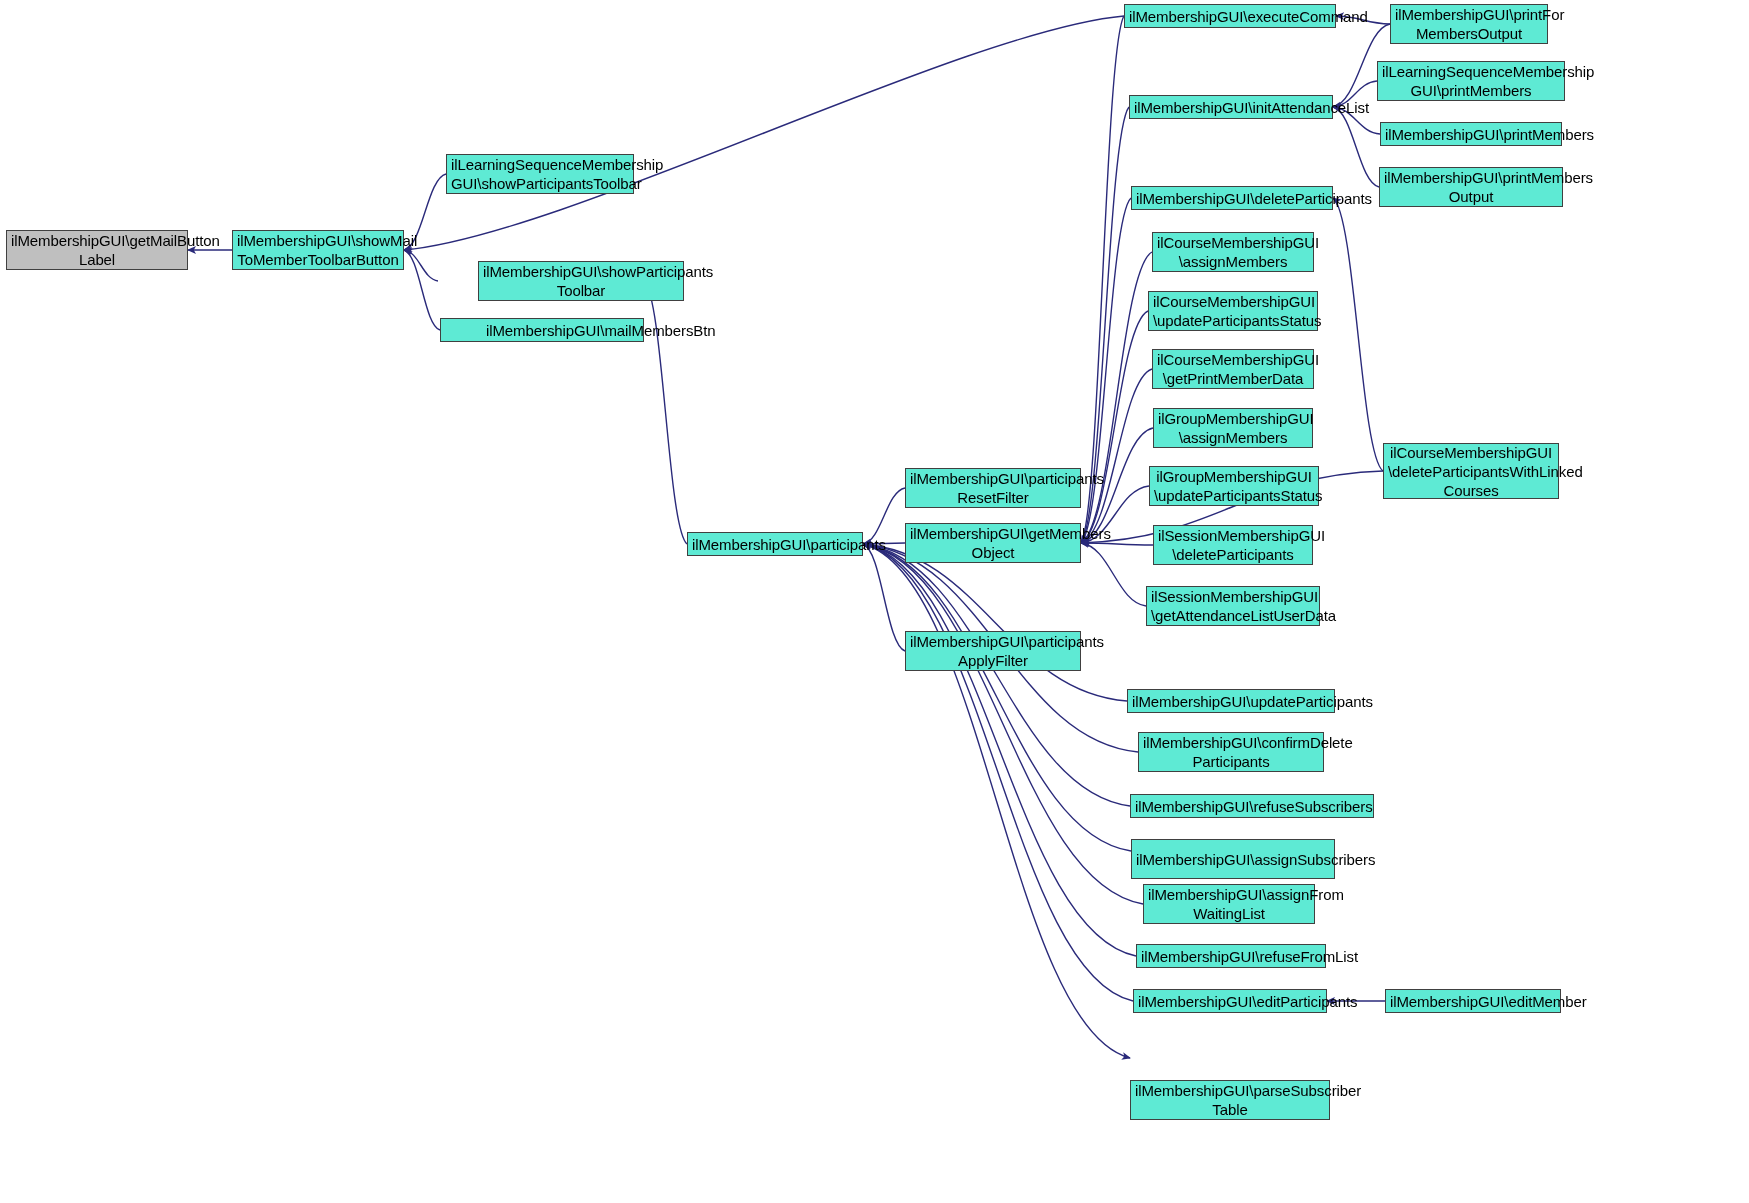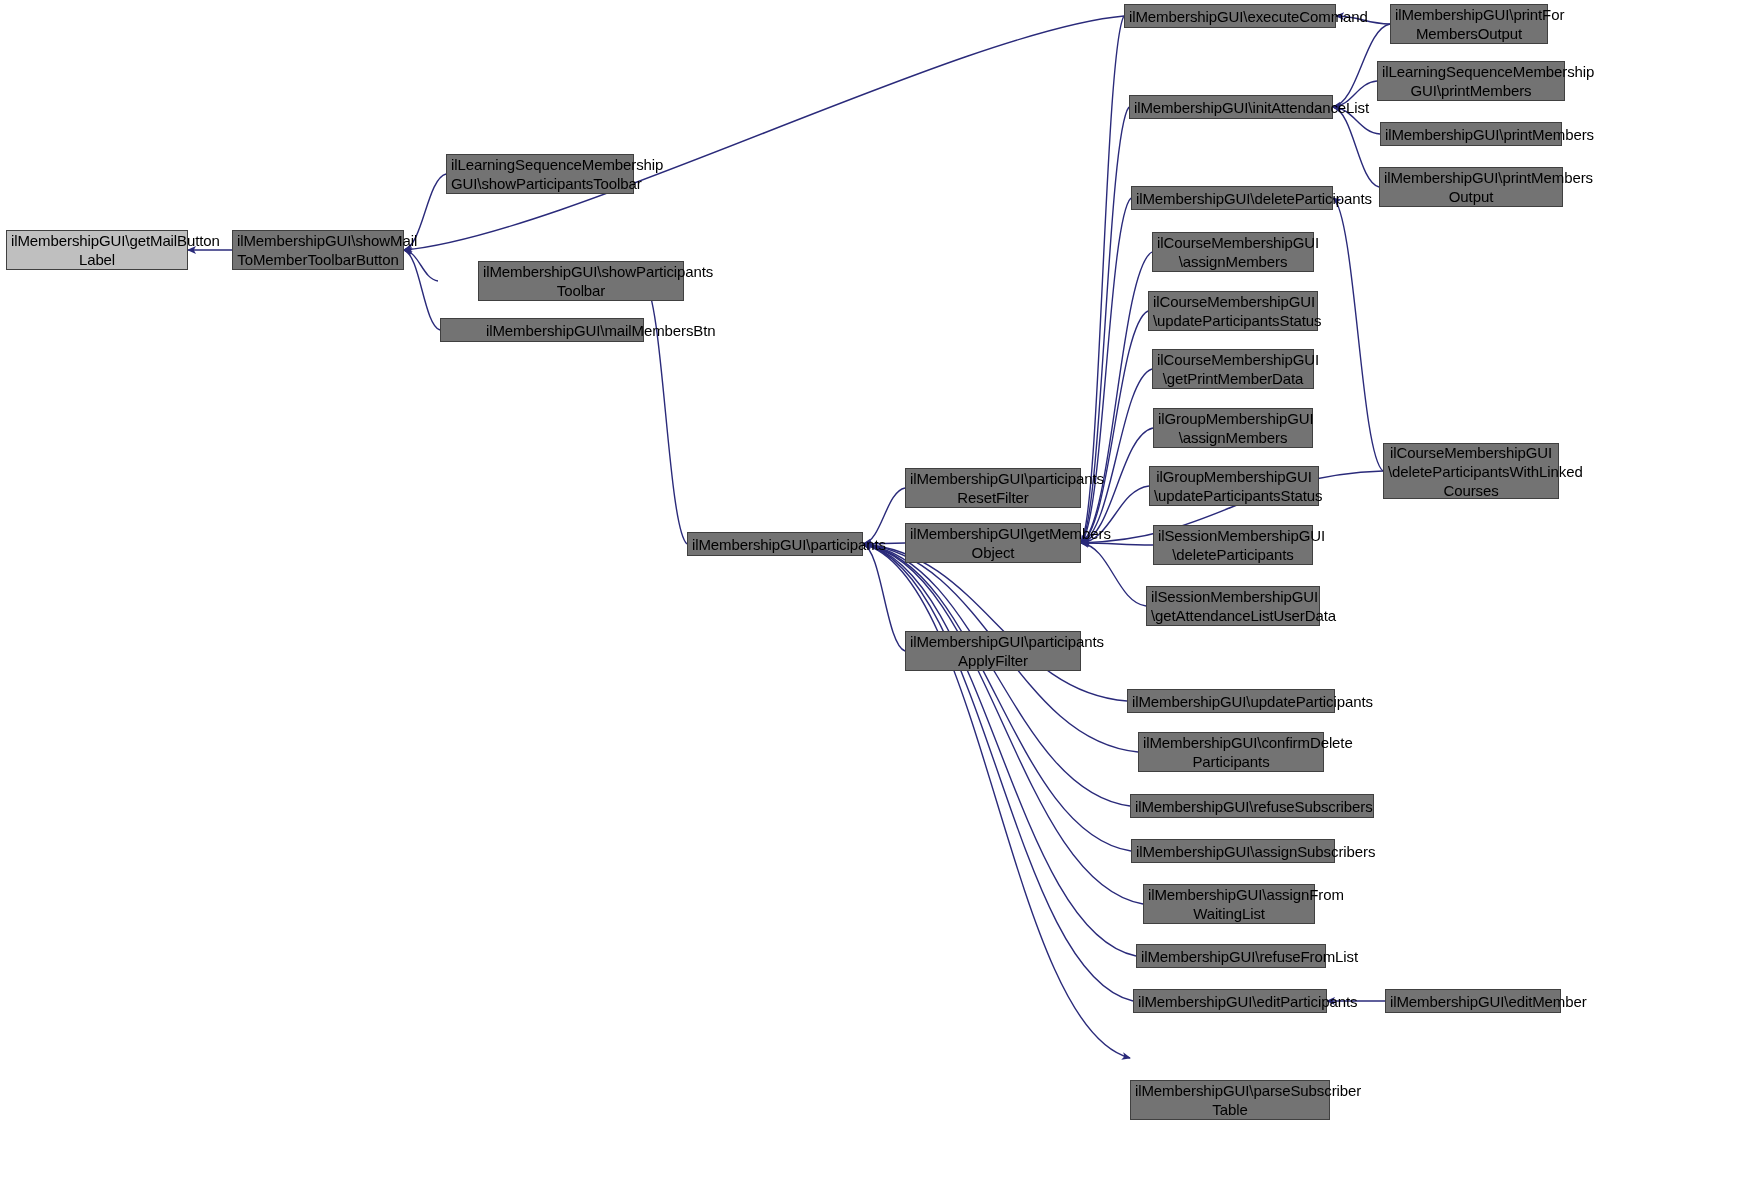--- a/index.html
+++ b/index.html
@@ -20,21 +20,21 @@
     left: 0;
     top: 0;
     width: 1749px;
     height: 1203px;
     pointer-events: none;
   }
   .node {
     position: absolute;
     box-sizing: border-box;
     border: 1px solid #404040;
-    background: #737373;
+    background: #5eead4;
     color: #000000;
     font-size: 15px;
     line-height: 19px;
     display: flex;
     align-items: center;
     justify-content: center;
     text-align: center;
     padding: 1px 4px;
     white-space: pre-line;
     letter-spacing: -0.1px;
@@ -126,21 +126,21 @@
       <div class="node" style="left: 1149px; top: 466px; width: 170px; height: 40px;"><span class="node-label">ilGroupMembershipGUI
 \updateParticipantsStatus</span></div>
       <div class="node" style="left: 1153px; top: 525px; width: 160px; height: 40px;"><span class="node-label">ilSessionMembershipGUI
 \deleteParticipants</span></div>
       <div class="node" style="left: 1146px; top: 586px; width: 174px; height: 40px;"><span class="node-label">ilSessionMembershipGUI
 \getAttendanceListUserData</span></div>
       <div class="node" style="left: 1127px; top: 689px; width: 208px; height: 24px;"><span class="node-label">ilMembershipGUI\updateParticipants</span></div>
       <div class="node" style="left: 1138px; top: 732px; width: 186px; height: 40px;"><span class="node-label">ilMembershipGUI\confirmDelete
 Participants</span></div>
       <div class="node" style="left: 1130px; top: 794px; width: 244px; height: 24px;"><span class="node-label">ilMembershipGUI\refuseSubscribers</span></div>
-      <div class="node" style="left: 1131px; top: 839px; width: 204px; height: 24px;"><span class="node-label">ilMembershipGUI\assignSubscribers</span></div>
+      <div class="node" style="left: 1131px; top: 839px; width: 204px; height: 40px;"><span class="node-label">ilMembershipGUI\assignSubscribers</span></div>
       <div class="node" style="left: 1143px; top: 884px; width: 172px; height: 40px;"><span class="node-label">ilMembershipGUI\assignFrom
 WaitingList</span></div>
       <div class="node" style="left: 1136px; top: 944px; width: 190px; height: 24px;"><span class="node-label">ilMembershipGUI\refuseFromList</span></div>
       <div class="node" style="left: 1133px; top: 989px; width: 194px; height: 24px;"><span class="node-label">ilMembershipGUI\editParticipants</span></div>
       <div class="node" style="left: 1130px; top: 1080px; width: 200px; height: 40px;"><span class="node-label">ilMembershipGUI\parseSubscriber
 Table</span></div>
       <div class="node" style="left: 1390px; top: 4px; width: 158px; height: 40px;"><span class="node-label">ilMembershipGUI\printFor
 MembersOutput</span></div>
       <div class="node" style="left: 1377px; top: 61px; width: 188px; height: 40px;"><span class="node-label">ilLearningSequenceMembership
 GUI\printMembers</span></div>

